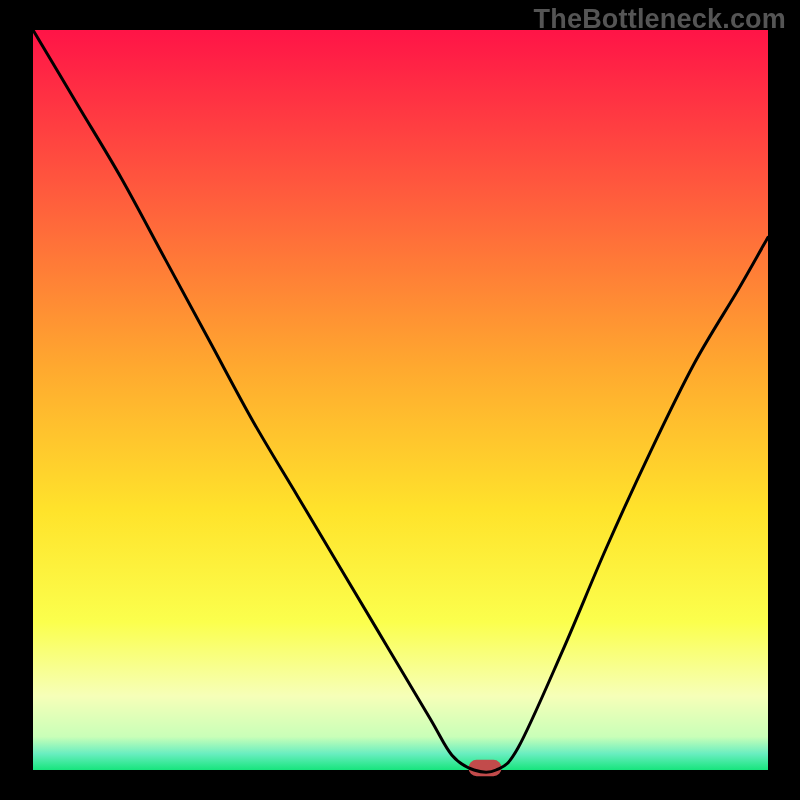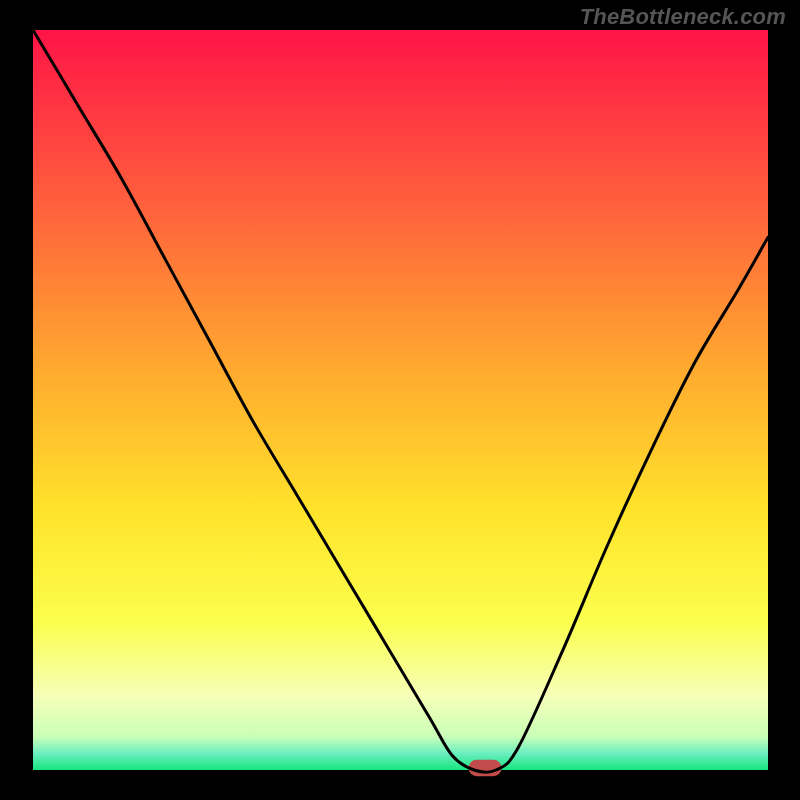--- a/index.html
+++ b/index.html
@@ -13,26 +13,25 @@
   }
   .stage {
     position: relative;
     width: 800px;
     height: 800px;
   }
   .watermark {
     position: absolute;
     top: 4px;
     right: 14px;
-    font-size: 22px;
+    font-size: 27px;
     font-weight: 600;
     color: #555;
     letter-spacing: 0.2px;
     user-select: none;
-    font-style: italic;
   }
   svg {
     position: absolute;
     top: 0;
     left: 0;
   }
 </style>
 </head>
 <body>
 

